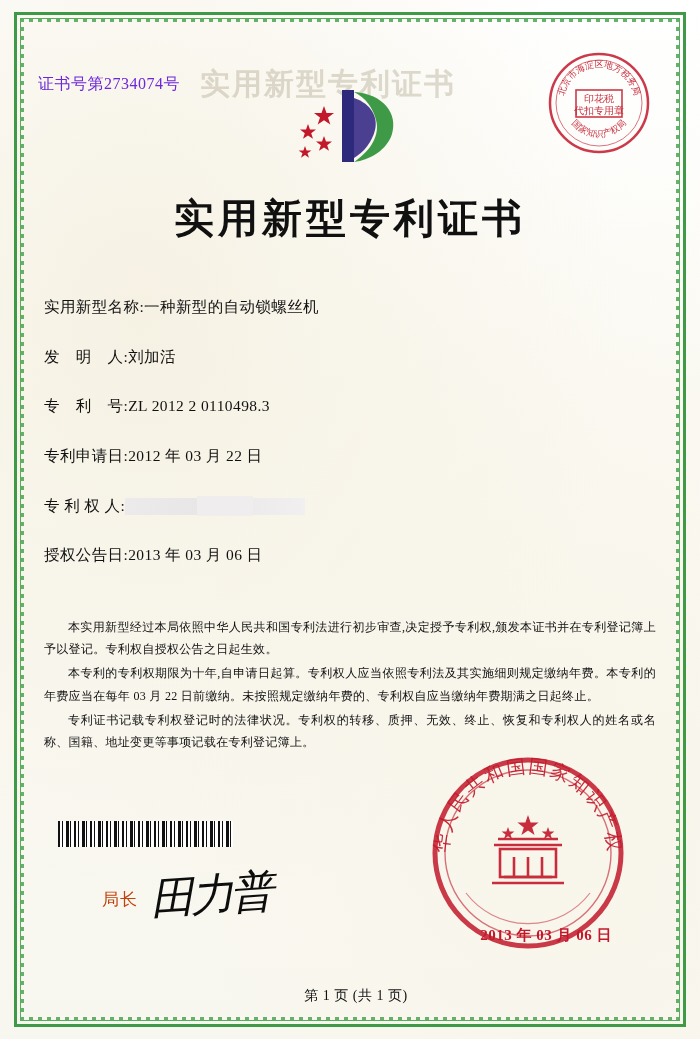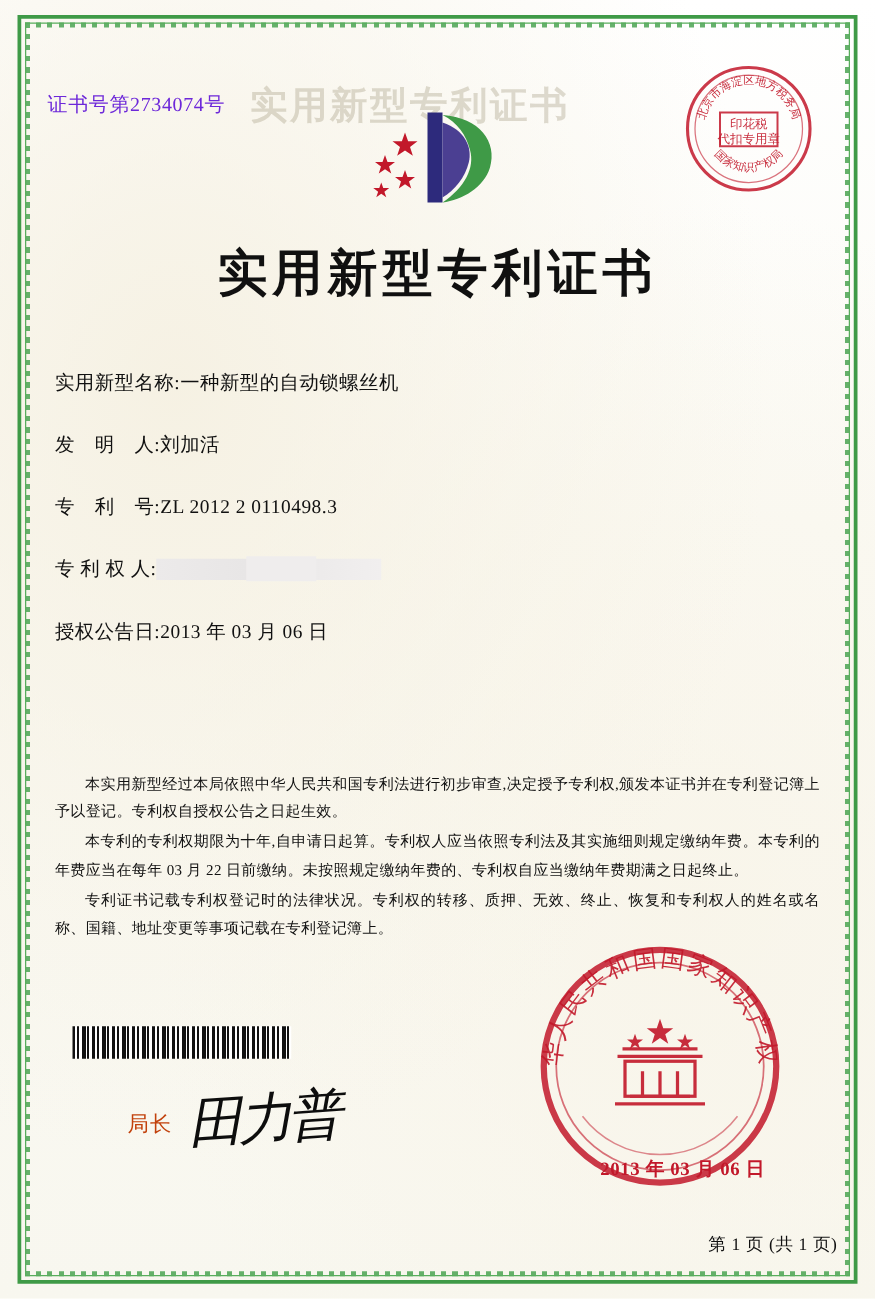--- a/index.html
+++ b/index.html
@@ -224,21 +224,21 @@
     color: #c2182a;
     letter-spacing: 0.5px;
     font-weight: bold;
   }
   
   .footer {
     position: absolute;
     left: 12px;
     right: 0;
     bottom: 8px;
-    text-align: right;
+    text-align: center;
     font-size: 14px;
     color: #111;
     letter-spacing: 0.5px;
   }
 </style>
 </head>
 <body>
 
 <div class="page">
   <div class="paper-tint"></div>
@@ -295,20 +295,23 @@
       <div class="field-row">
         <span class="field-label">实用新型名称:</span><span class="field-value">一种新型的自动锁螺丝机</span>
       </div>
       <div class="field-row">
         <span class="field-label">发　明　人:</span><span class="field-value">刘加活</span>
       </div>
       <div class="field-row">
         <span class="field-label">专　利　号:</span><span class="field-value">ZL 2012 2 0110498.3</span>
       </div>
       <div class="field-row">
+        <span class="field-label">专利申请日:</span><span class="field-value">2012 年 03 月 22 日</span>
+      </div>
+      <div class="field-row">
         <span class="field-label">专 利 权 人:</span><span class="redacted"></span>
       </div>
       <div class="field-row">
         <span class="field-label">授权公告日:</span><span class="field-value">2013 年 03 月 06 日</span>
       </div>
     </div>
 
     <div class="paragraphs">
       <p>本实用新型经过本局依照中华人民共和国专利法进行初步审查,决定授予专利权,颁发本证书并在专利登记簿上予以登记。专利权自授权公告之日起生效。</p>
       <p>本专利的专利权期限为十年,自申请日起算。专利权人应当依照专利法及其实施细则规定缴纳年费。本专利的年费应当在每年 03 月 22 日前缴纳。未按照规定缴纳年费的、专利权自应当缴纳年费期满之日起终止。</p>

